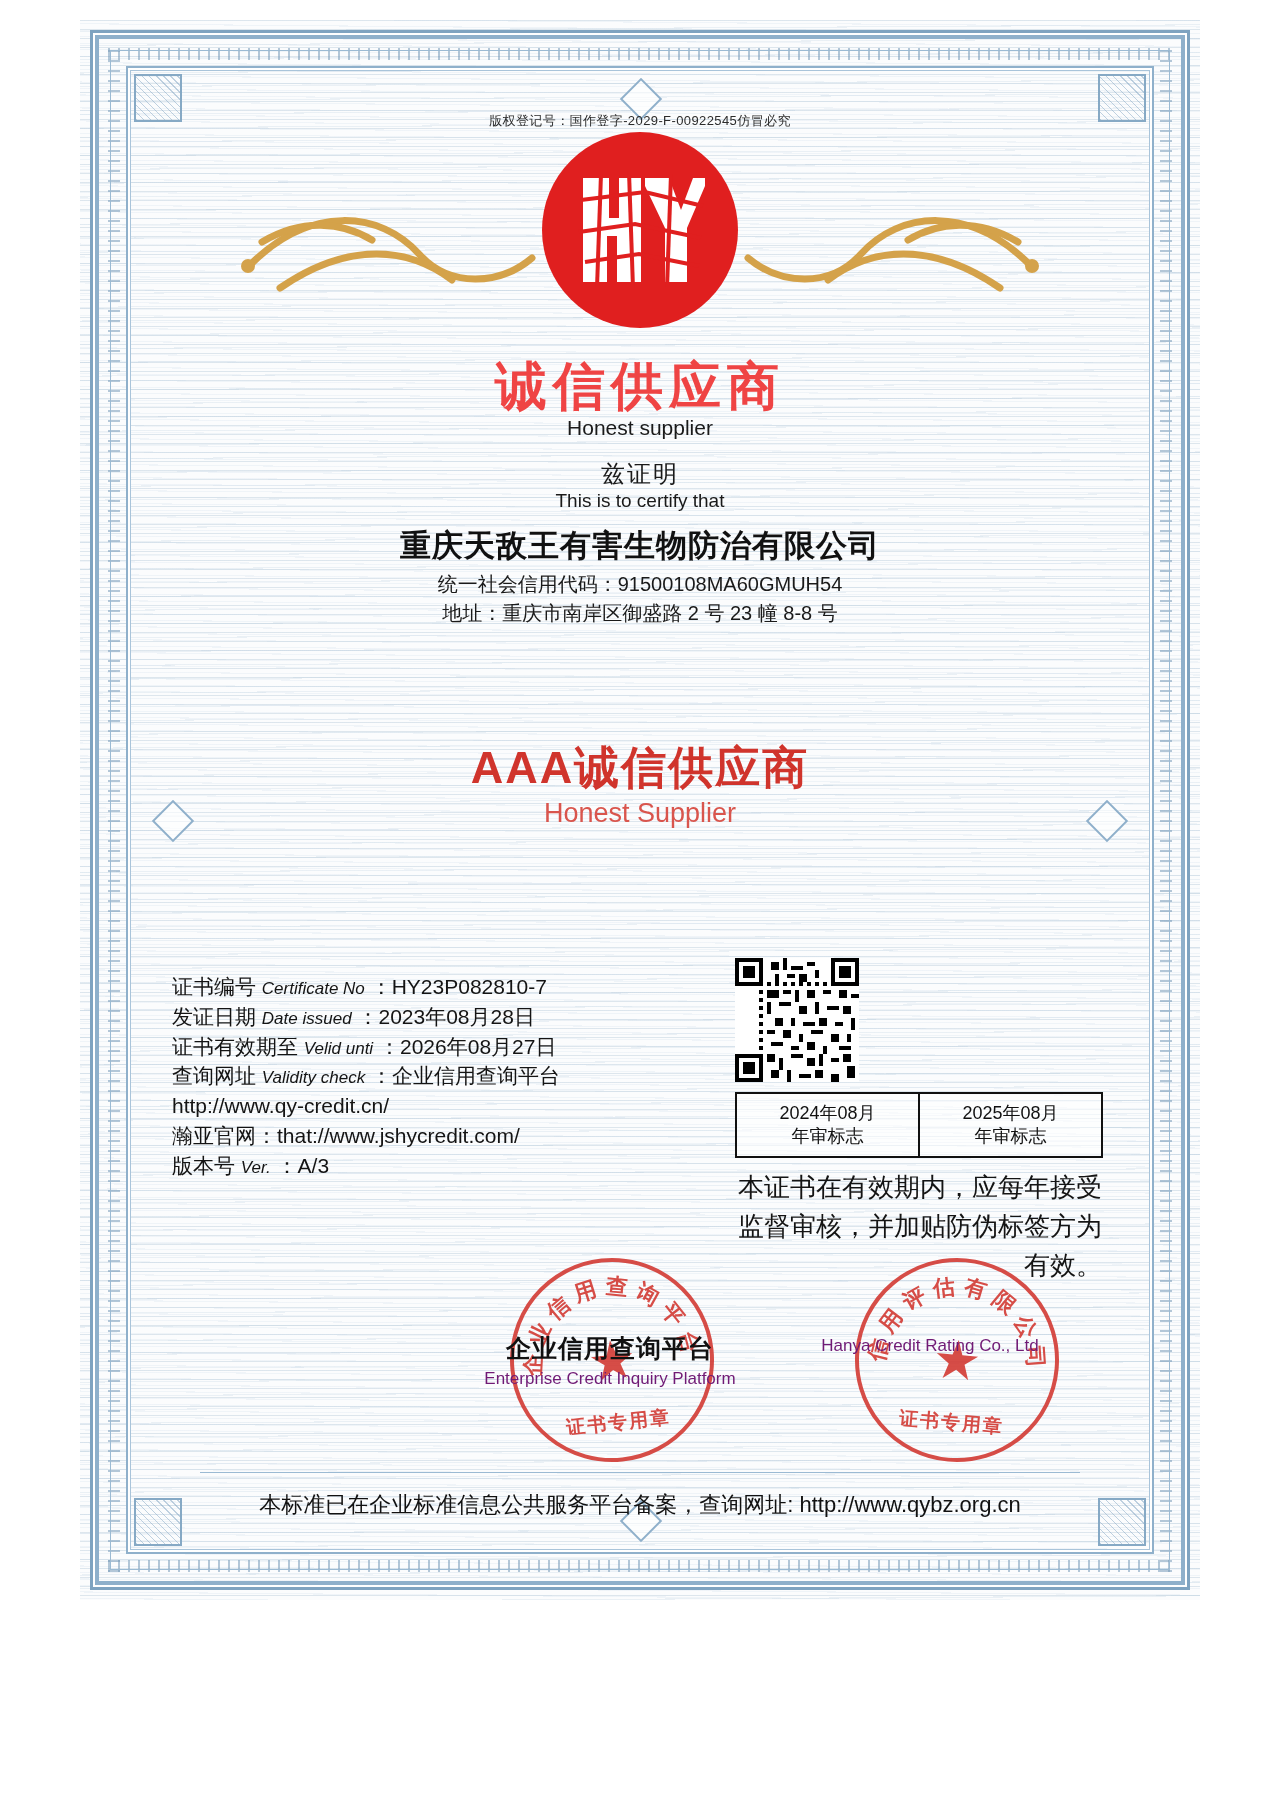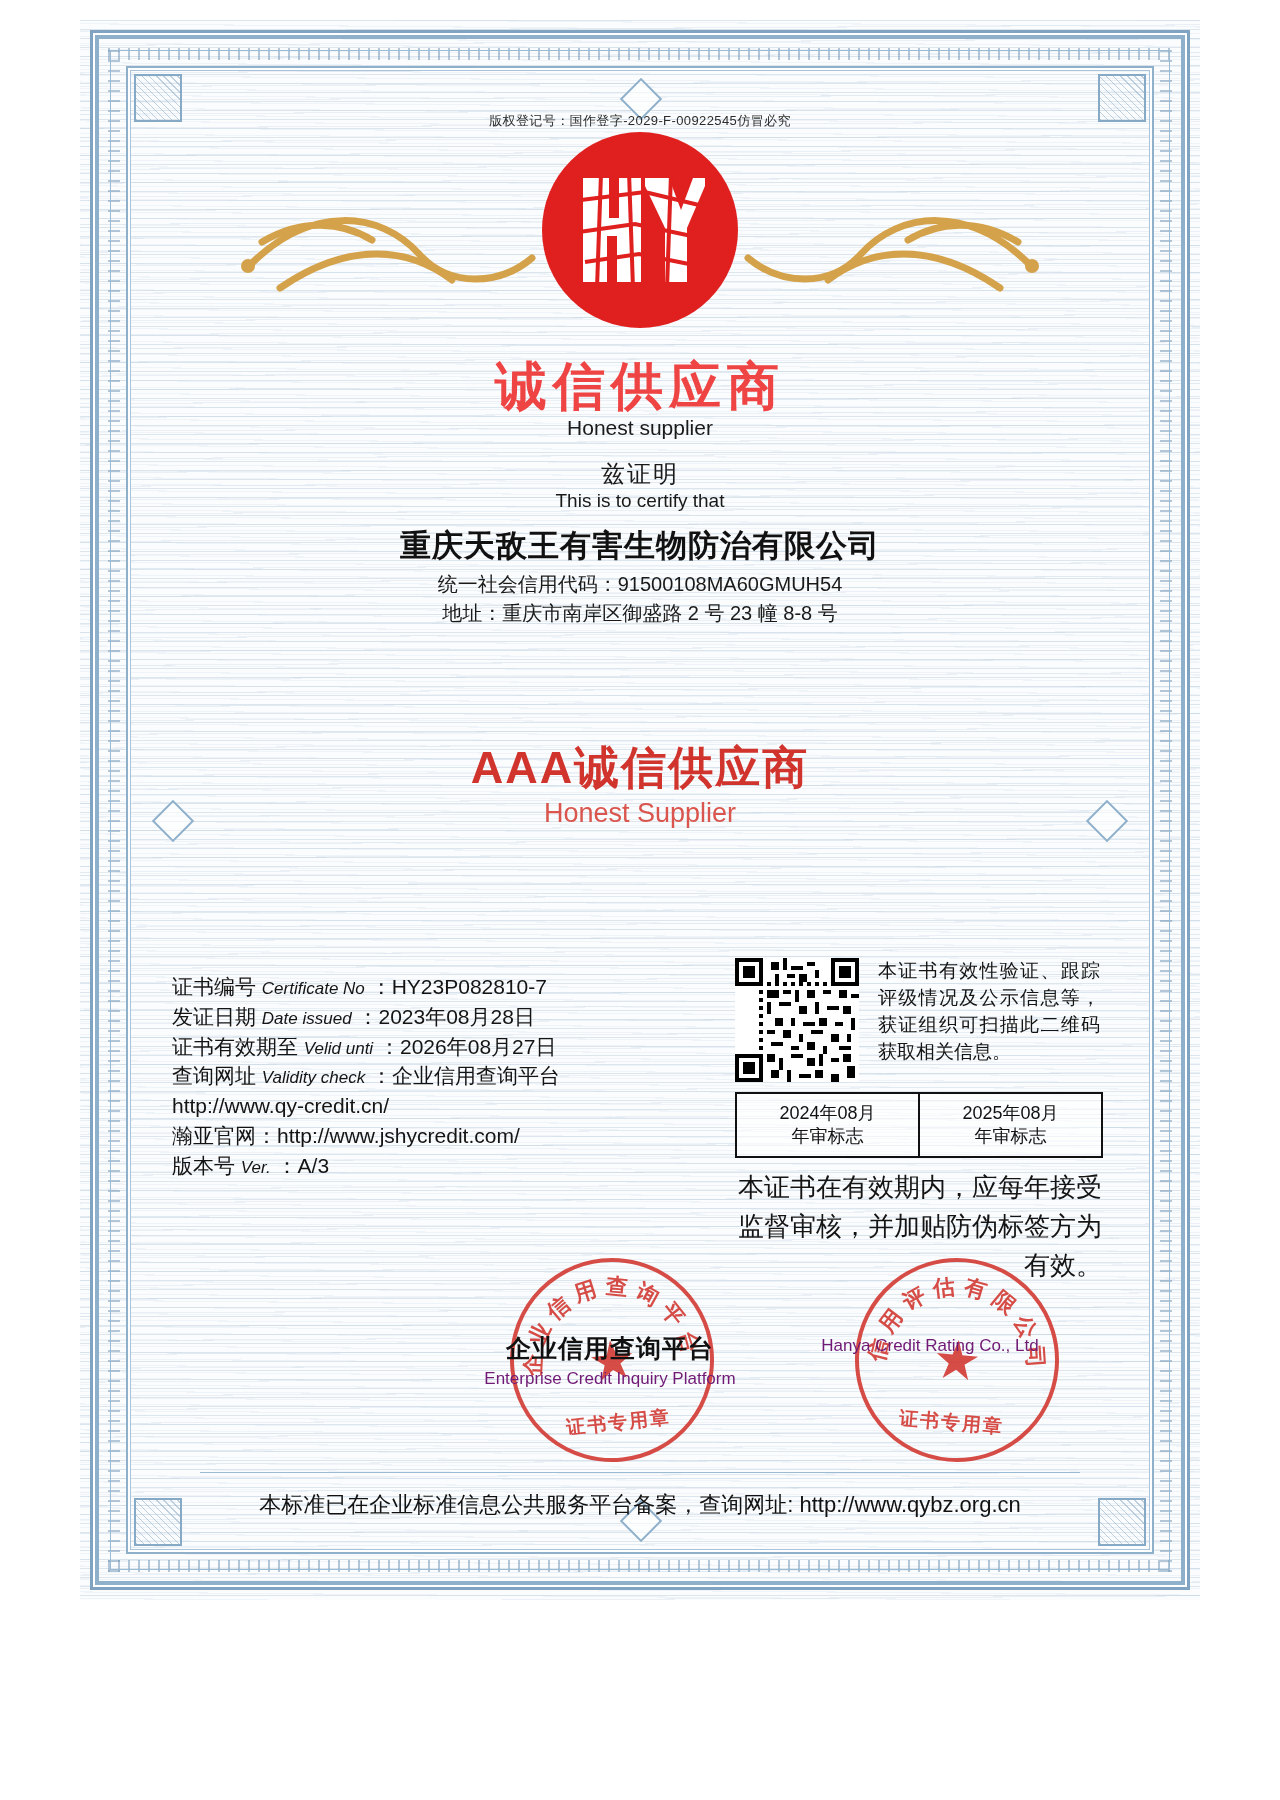--- a/index.html
+++ b/index.html
@@ -485,21 +485,21 @@
       </div>
       <div class="row">
         <span class="lbl-cn">查询网址</span>
         <span class="lbl-en">Validity check</span>
         <span class="val">：企业信用查询平台</span>
       </div>
       <div class="row">
         <span class="val">http://www.qy-credit.cn/</span>
       </div>
       <div class="row">
-        <span class="val">瀚亚官网：http://www.jshycredit.com/</span>
+        <span class="val">瀚亚官网：that://www.jshycredit.com/</span>
       </div>
       <div class="row">
         <span class="lbl-cn">版本号</span>
         <span class="lbl-en">Ver.</span>
         <span class="val">：A/3</span>
       </div>
     </div>
 
     <div class="qr">
       <svg width="124" height="124" viewBox="0 0 31 31" shape-rendering="crispEdges" xmlns="http://www.w3.org/2000/svg">
@@ -589,21 +589,20 @@
           <rect x="9" y="28" width="2" height="2"></rect>
             <rect x="13" y="28" width="1" height="3"></rect>
           <rect x="16" y="29" width="3" height="1"></rect>
             <rect x="20" y="28" width="2" height="2"></rect>
           <rect x="24" y="29" width="2" height="2"></rect>
             <rect x="28" y="27" width="2" height="3"></rect>
         </g>
       </svg>
     </div>
 
-    <div class="qr-note">本证书有效性验证、跟踪评级情况及公示信息等，获证组织可扫描此二维码获取相关信息。</div>
 
     <div class="annual-boxes">
       <div class="annual-box">
         <span>2024年08月</span>
         <span>年审标志</span>
       </div>
       <div class="annual-box">
         <span>2025年08月</span>
         <span>年审标志</span>
       </div>

